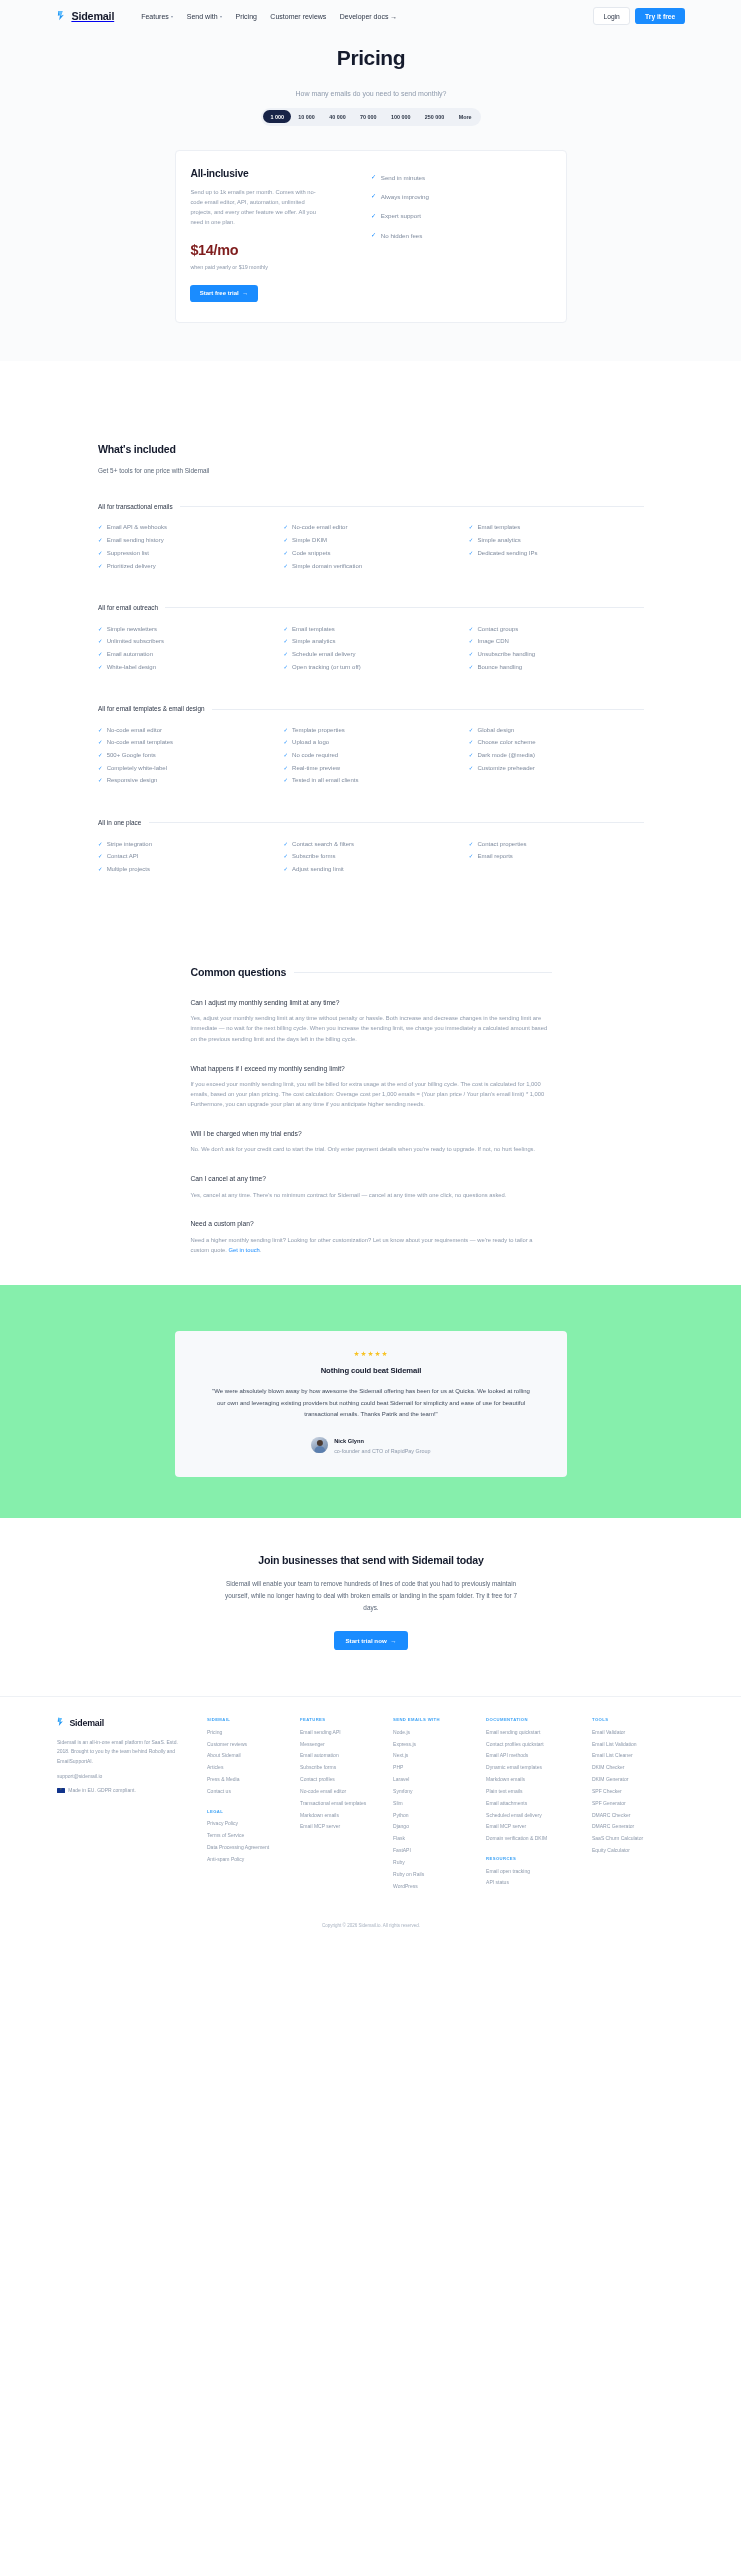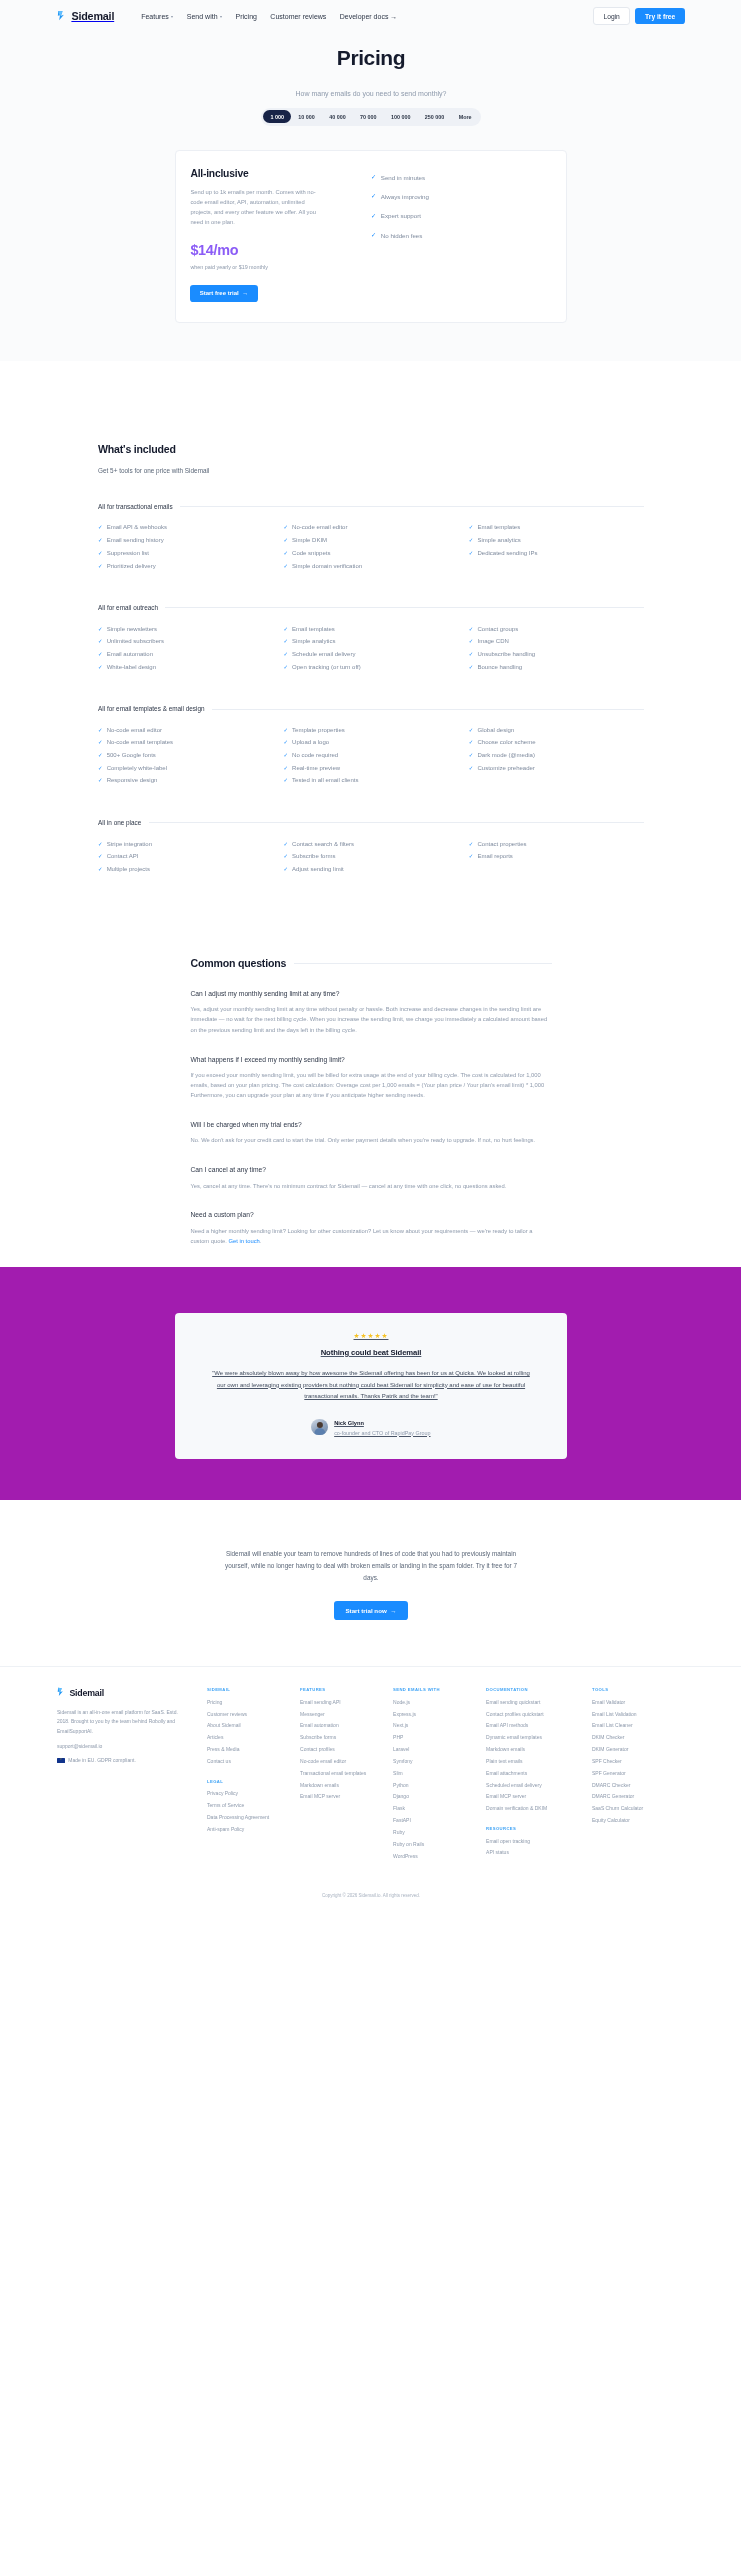--- a/index.html
+++ b/index.html
@@ -74,38 +74,38 @@
   }
   .card-left { width: 165px; padding: 17.5px 14.4px 19.6px 14.4px; }
   .plan-name {
     font-size: 10.3px; font-weight: 800; color: #151b2d; letter-spacing: -0.2px;
   }
   .plan-desc {
     margin-top: 9.3px; font-size: 5.8px; line-height: 1.72; color: #8d99ab;
   }
   .plan-price {
     margin-top: 13.4px; font-size: 14.4px; font-weight: 800;
-    color: #8b5cf6; letter-spacing: -0.3px;
+    color: #7f1d1d; letter-spacing: -0.3px;
   }
   .plan-note { margin-top: 6.7px; font-size: 5.4px; color: #8d99ab; }
   .btn-trial {
     display: inline-flex; align-items: center; gap: 3.6px; margin-top: 14.4px;
     background: #1a8cff; color: #fff; font-size: 6px; font-weight: 700;
     padding: 5.7px 9.3px; border-radius: 3.1px; border: none; cursor: pointer;
     font-family: "Liberation Sans", sans-serif;
   }
   .card-right { flex: 1; padding: 23px 0 0 30px; }
   .perk { display: flex; align-items: center; gap: 4.6px; margin-bottom: 12.4px; }
   .perk-check { color: #1a8cff; font-size: 6.2px; line-height: 1; }
   .perk-label { font-size: 6.2px; color: #7f8b9e; }
 
   
   .included { background: #ffffff; padding: 70px 0 20.6px 0; }
   .inner { width: 546px; margin: 12px auto; }
-  .inner-narrow { width: 361px; margin: 0 auto; }
+  .inner-narrow { width: 361px; margin: 9px auto; }
   .sect-title {
     font-size: 10.6px; font-weight: 800; color: #151b2d; letter-spacing: -0.2px;
   }
   .sect-sub { margin-top: 12.4px; font-size: 6.4px; color: #5b6778; }
 
   .group { margin-top: 29px; }
   .group-head { display: flex; align-items: center; gap: 7.2px; }
   .group-head-label {
     font-size: 6.4px; color: #2d3647; white-space: nowrap;
   }
@@ -130,21 +130,21 @@
   }
   .faq-rule { flex: 1; height: 0.5px; background: #e9edf3; }
   .faq-item { margin-top: 20.6px; }
   .faq-q { font-size: 6.7px; color: #2d3647; }
   .faq-a {
     margin-top: 7.2px; font-size: 5.8px; line-height: 1.78; color: #8d99ab;
   }
   .faq-a a { color: #1a8cff; text-decoration: none; }
 
   
-  .testi-section { background: #a21caf; padding: 46px 0 41px 0; text-decoration: underline; }
+  .testi-section { background: #86efac; padding: 46px 0 41px 0; }
   .testi-card {
     width: 392px; margin: 0 auto; background: #f7f9fb;
     border-radius: 4.1px; padding: 19.6px 36px 23px 36px; text-align: center;
   }
   .stars { color: #f7c325; font-size: 6.7px; letter-spacing: 1px; }
   .testi-head {
     margin-top: 7.2px; font-size: 7.7px; font-weight: 800;
     color: #151b2d; letter-spacing: -0.1px;
   }
   .testi-quote {
@@ -598,20 +598,21 @@
       <span class="avatar"></span>
       <span class="person-text">
         <span class="person-name">Nick Glynn</span>
         <span class="person-role" style="display:block">co-founder and CTO of RapidPay Group</span>
       </span>
     </div>
   </div>
 </section>
 
 <section class="cta">
+  <h2>Join businesses that send with Sidemail today</h2>
   <p>Sidemail will enable your team to remove hundreds of lines of code that you had to previously maintain yourself, while no longer having to deal with broken emails or landing in the spam folder. Try it free for 7 days.</p>
   <button class="cta-btn">
     <span>Start trial now</span>
     <span>→</span>
   </button>
 </section>
 
 <footer class="footer">
   <div class="footer-grid">
     <div class="f-about">

